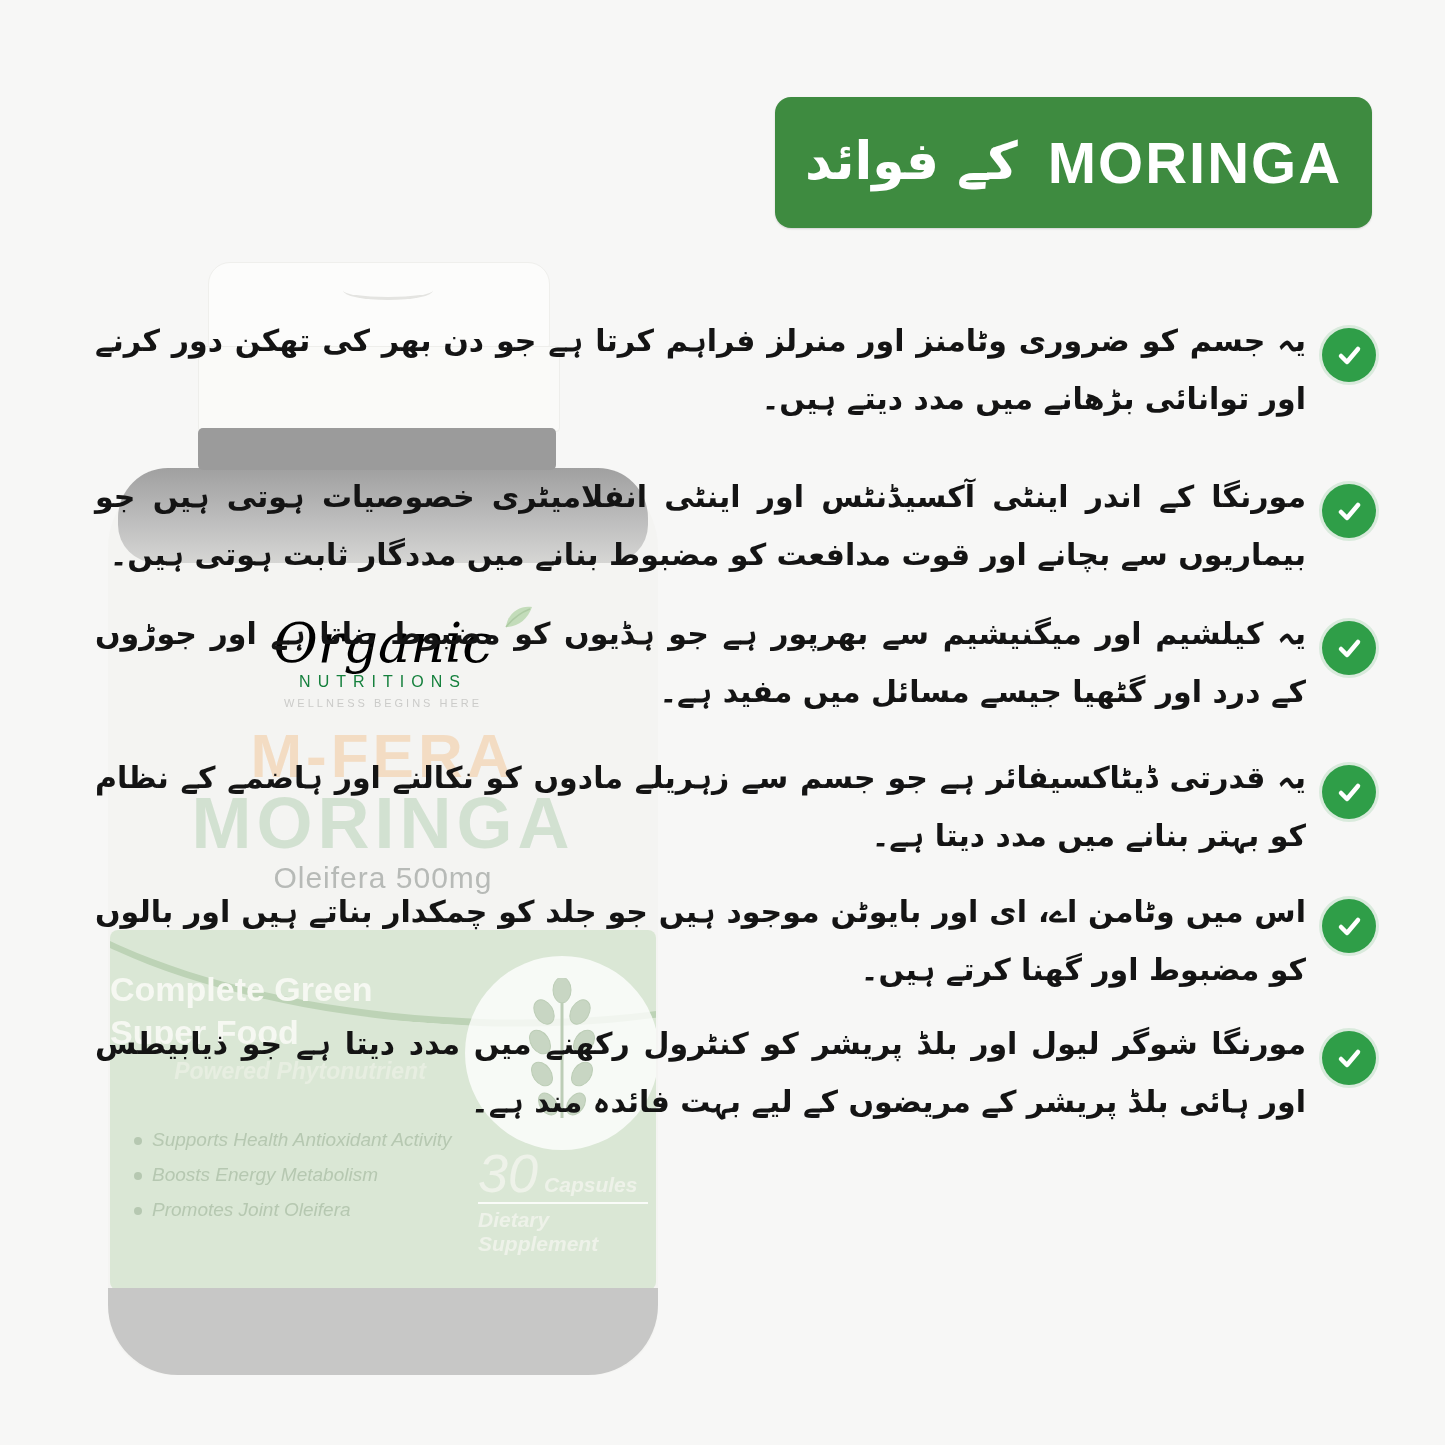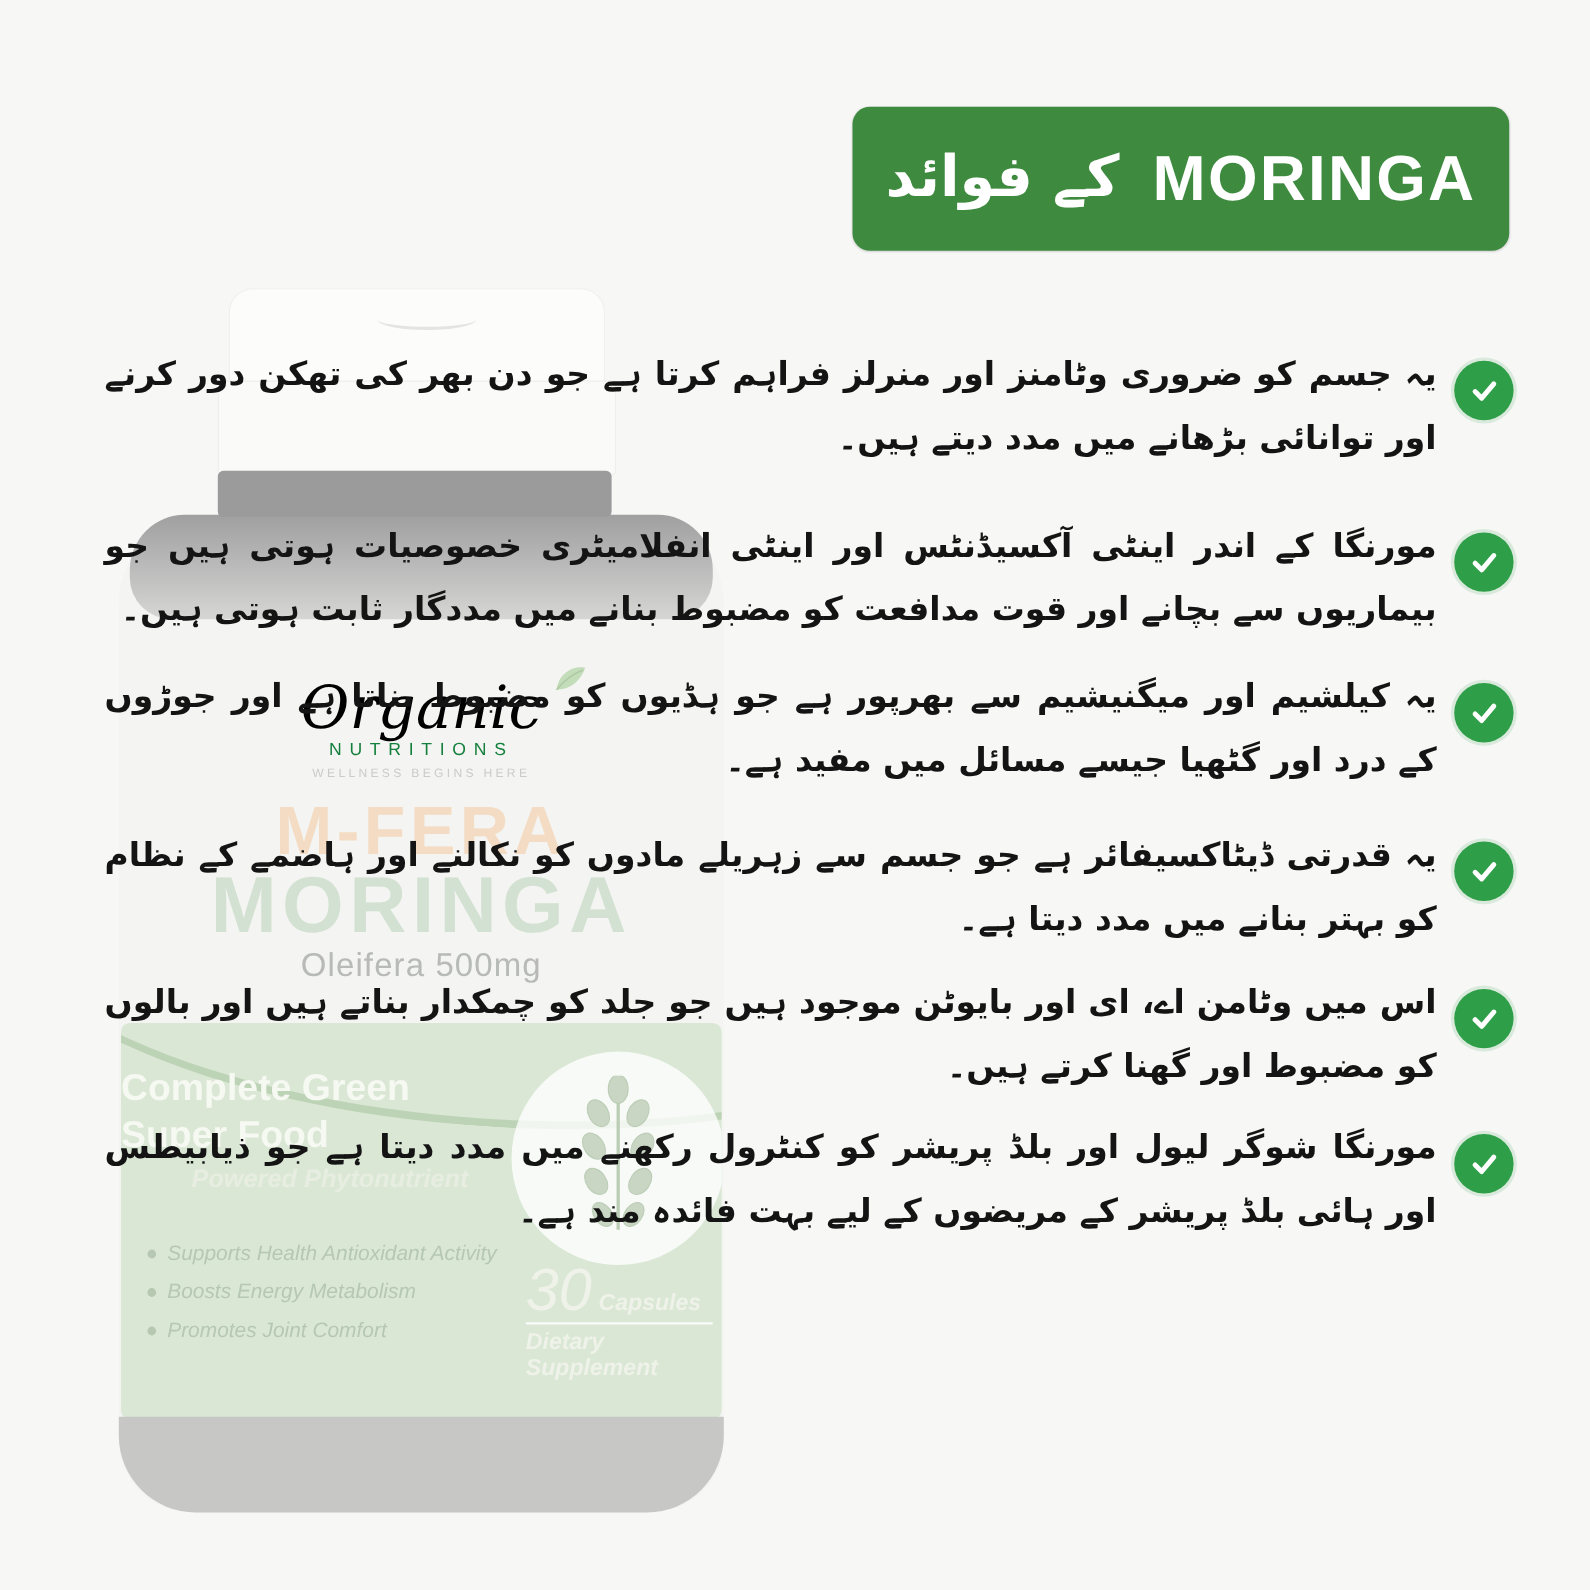--- a/index.html
+++ b/index.html
@@ -126,21 +126,21 @@
             <ellipse cx="80" cy="96" rx="9" ry="13" transform="rotate(35 80 96)"></ellipse>
             <ellipse cx="46" cy="126" rx="8" ry="12" transform="rotate(-35 46 126)"></ellipse>
             <ellipse cx="74" cy="126" rx="8" ry="12" transform="rotate(35 74 126)"></ellipse>
           </g>
         </svg>
       </div>
 
       <div class="label-bullets">
         <div class="b-item"><span class="dot"></span><span>Supports Health Antioxidant Activity</span></div>
         <div class="b-item"><span class="dot"></span><span>Boosts Energy Metabolism</span></div>
-        <div class="b-item"><span class="dot"></span><span>Promotes Joint Comfort</span></div>
+        <div class="b-item"><span class="dot"></span><span>Promotes Joint Oleifera</span></div>
       </div>
 
       <div class="capsules">
         <div class="row1">
           <span class="num">30</span>
           <span class="unit">Capsules</span>
         </div>
         <div class="caption">Dietary Supplement</div>
       </div>
     </div>

